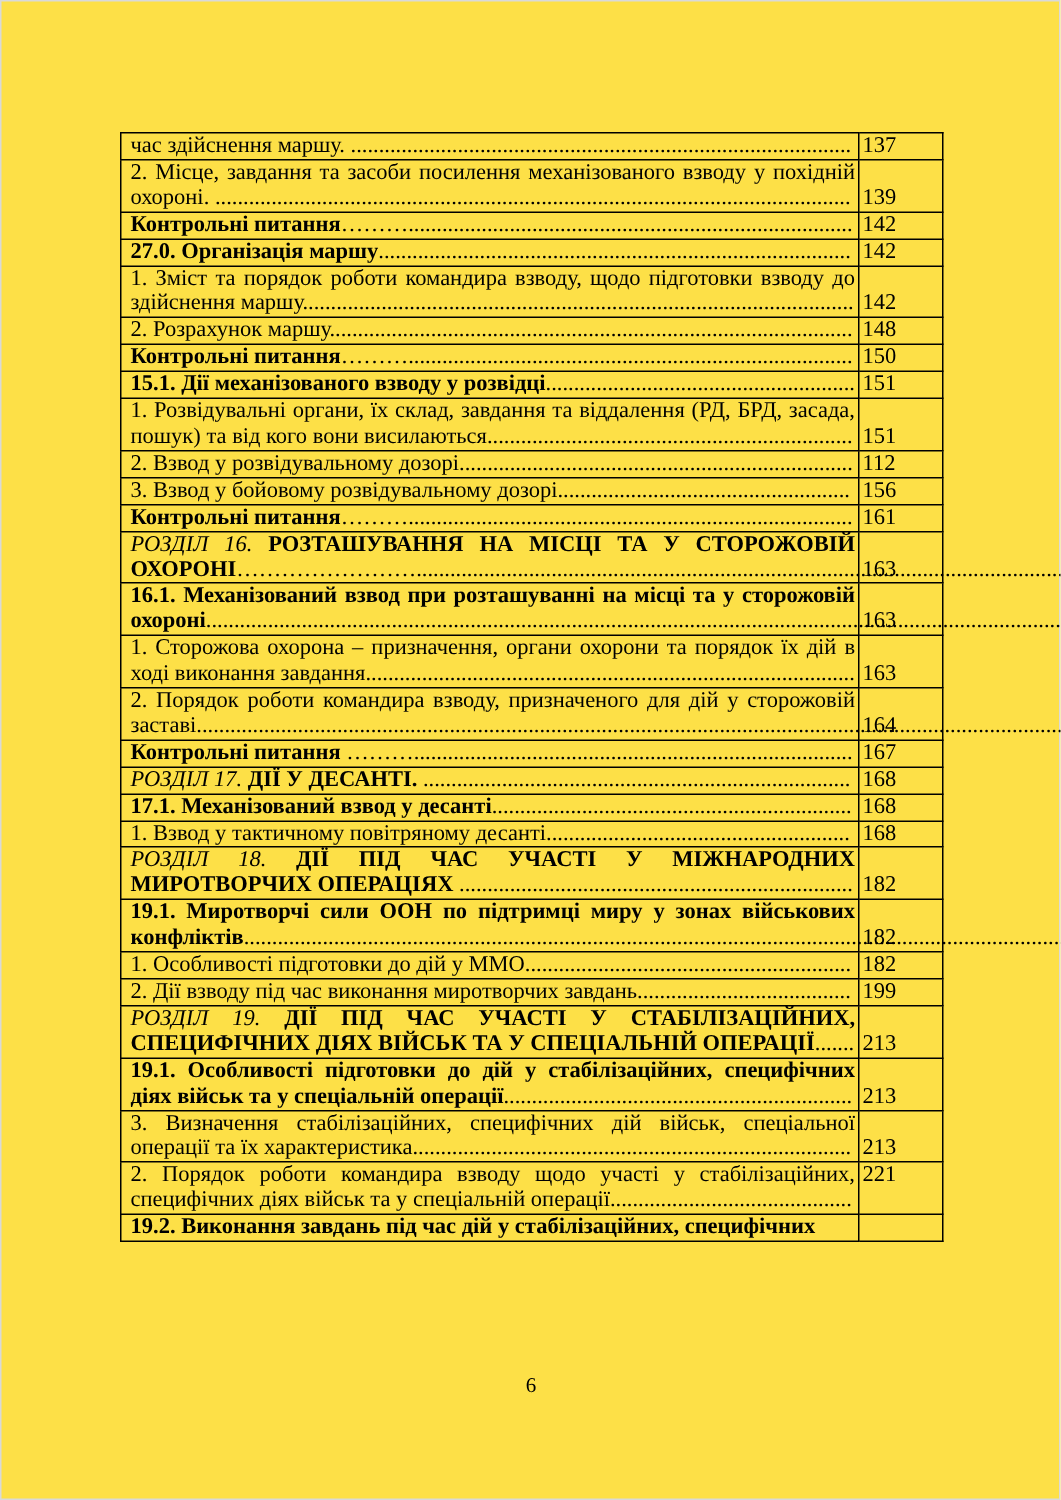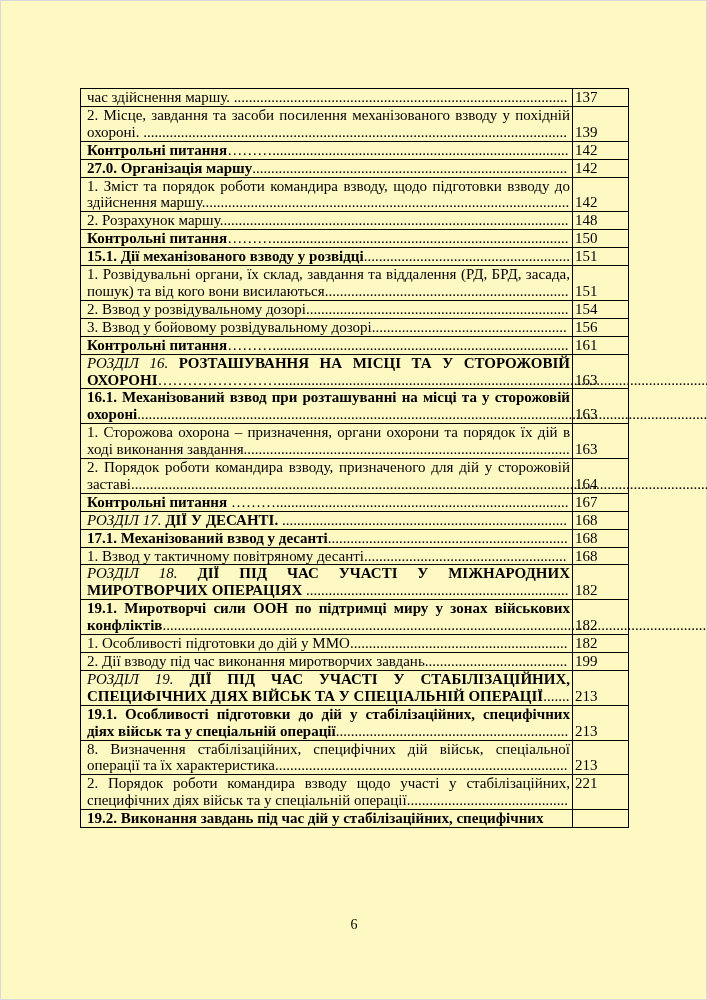--- a/index.html
+++ b/index.html
@@ -6,21 +6,21 @@
   html, body {
     width: 707px; height: 1000px;
     background: #ffffff;
     font-family: "Liberation Serif", serif;
     color: #000000;
     overflow: hidden;
     position: relative;
   }
   .sheet {
     position: absolute; inset: 0;
-    background: #fef9c3;
+    background: #fde047;
     box-shadow: inset 0 0 0 1px #d9d9d9;
   }
   table.toc {
     position: absolute;
     left: 80px; top: 88px;
     width: 548px;
     border-collapse: collapse;
     table-layout: fixed;
   }
   col.c-content { width: 492px; }
@@ -113,21 +113,21 @@
         <tr>
           <td class="content">
             <div class="entry plain"><span>1. Розвідувальні органи, їх склад, завдання та віддалення (РД, БРД, засада, пошук) та від кого вони висилаються</span><span class="dots">.................................................................</span></div>
           </td>
           <td class="pagenum">151</td>
         </tr>
         <tr>
           <td class="content">
             <div class="entry plain"><span>2. Взвод у розвідувальному дозорі</span><span class="dots">......................................................................</span></div>
           </td>
-          <td class="pagenum">154</td>
+          <td class="pagenum">112</td>
         </tr>
         <tr>
           <td class="content">
             <div class="entry plain"><span>3. Взвод у бойовому розвідувальному дозорі</span><span class="dots">....................................................</span></div>
           </td>
           <td class="pagenum">156</td>
         </tr>
         <tr>
           <td class="content">
             <div class="entry bold"><span>Контрольні питання</span><span class="dots">………...............................................................................</span></div>
@@ -213,21 +213,21 @@
           <td class="pagenum">213</td>
         </tr>
         <tr>
           <td class="content">
             <div class="entry bold"><span>19.1. Особливості підготовки до дій у стабілізаційних, специфічних діях військ та у спеціальній операції</span><span class="dots">..............................................................</span></div>
           </td>
           <td class="pagenum">213</td>
         </tr>
         <tr>
           <td class="content">
-            <div class="entry plain"><span>8. Визначення стабілізаційних, специфічних дій військ, спеціальної операції та їх характеристика</span><span class="dots">..............................................................................</span></div>
+            <div class="entry plain"><span>3. Визначення стабілізаційних, специфічних дій військ, спеціальної операції та їх характеристика</span><span class="dots">..............................................................................</span></div>
           </td>
           <td class="pagenum">213</td>
         </tr>
         <tr>
           <td class="content">
             <div class="entry plain"><span>2. Порядок роботи командира взводу щодо участі у стабілізаційних, специфічних діях військ та у спеціальній операції</span><span class="dots">...........................................</span></div>
           </td>
           <td class="pagenum top">221</td>
         </tr>
         <tr>

